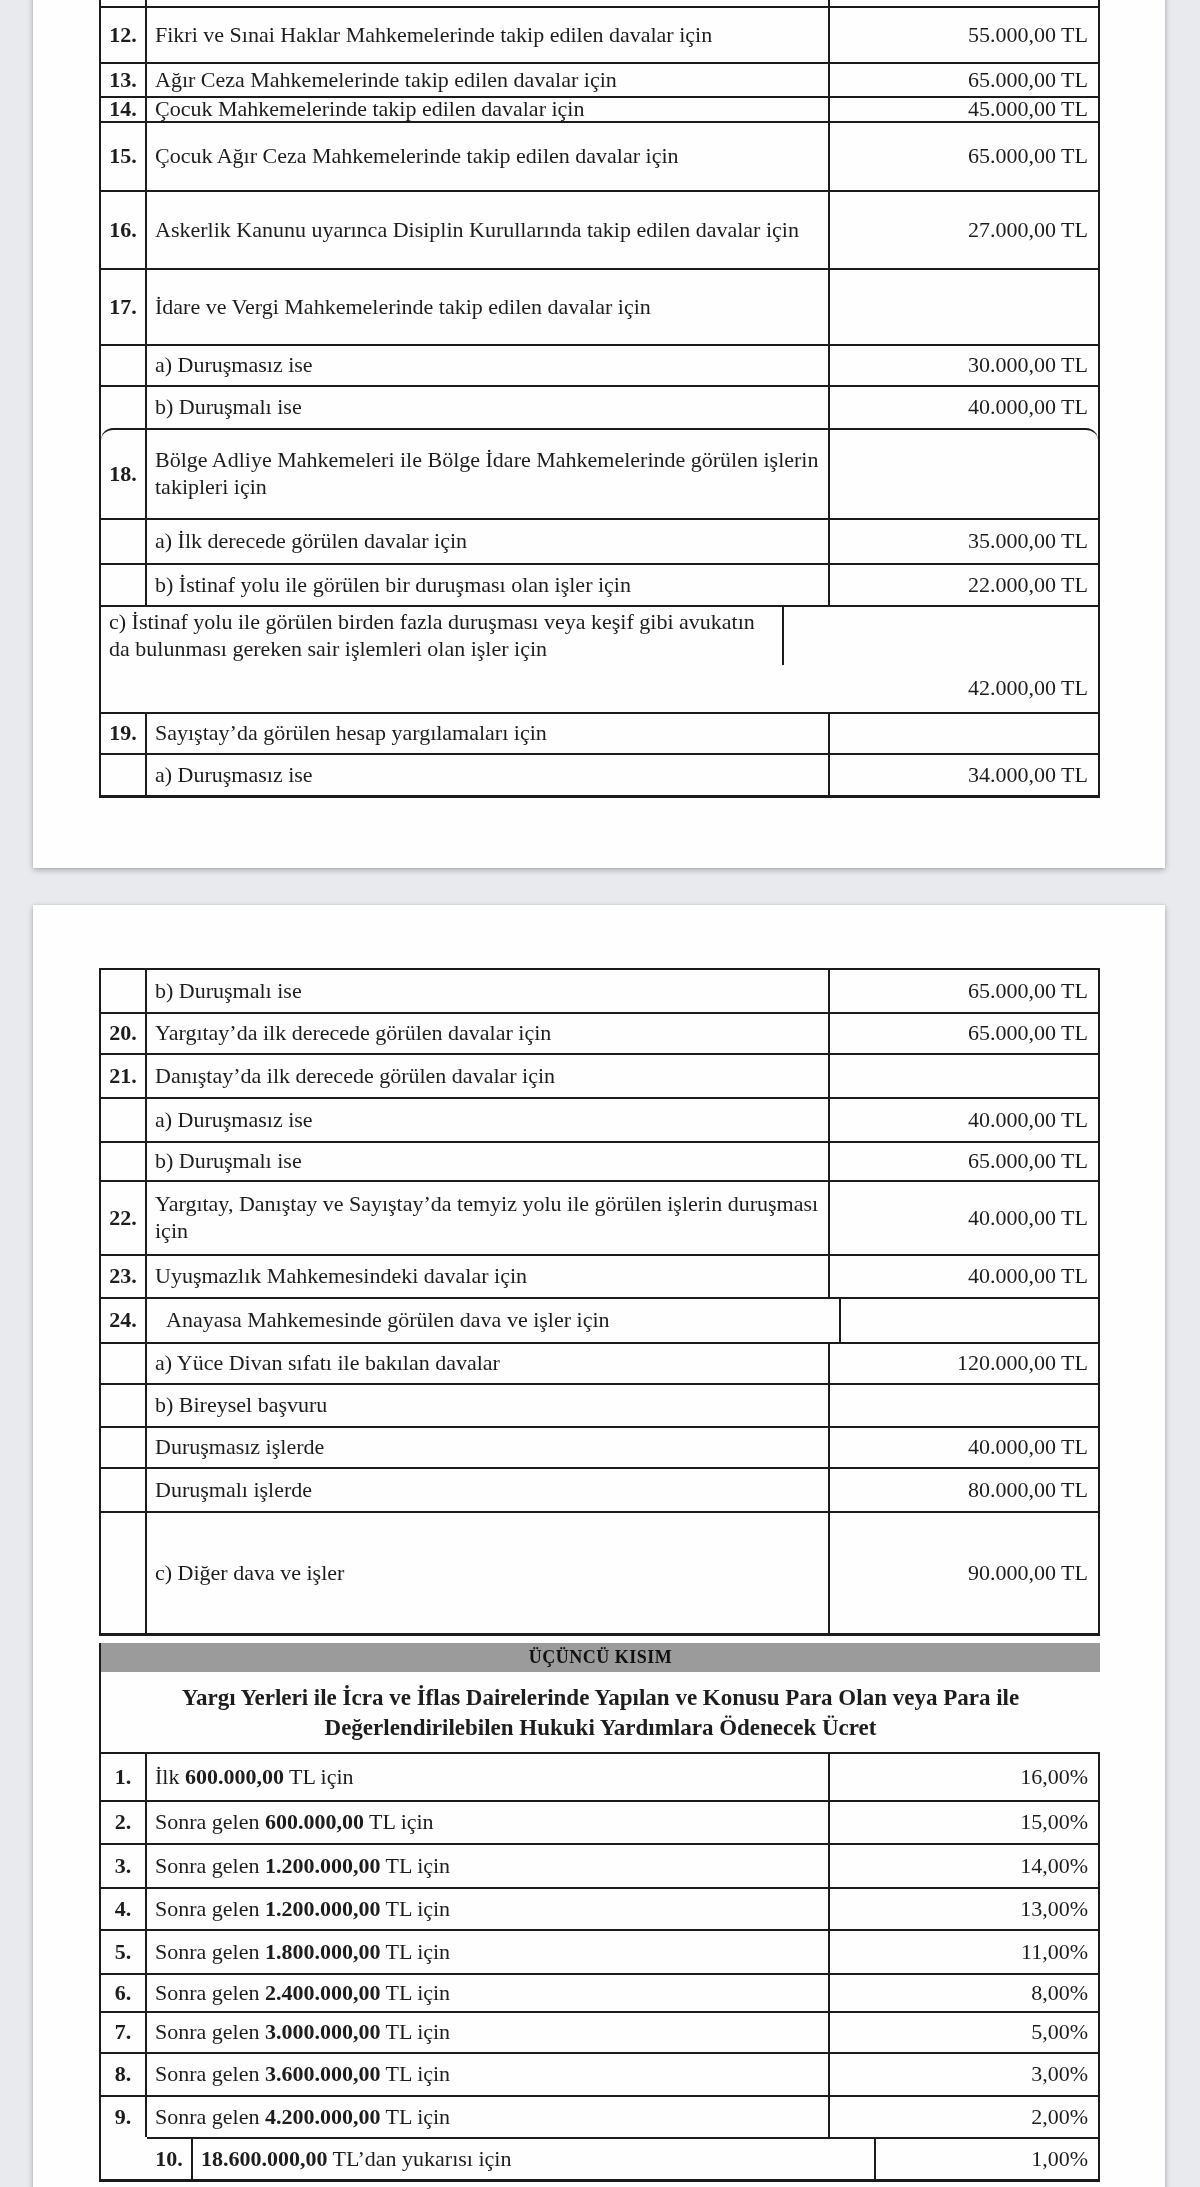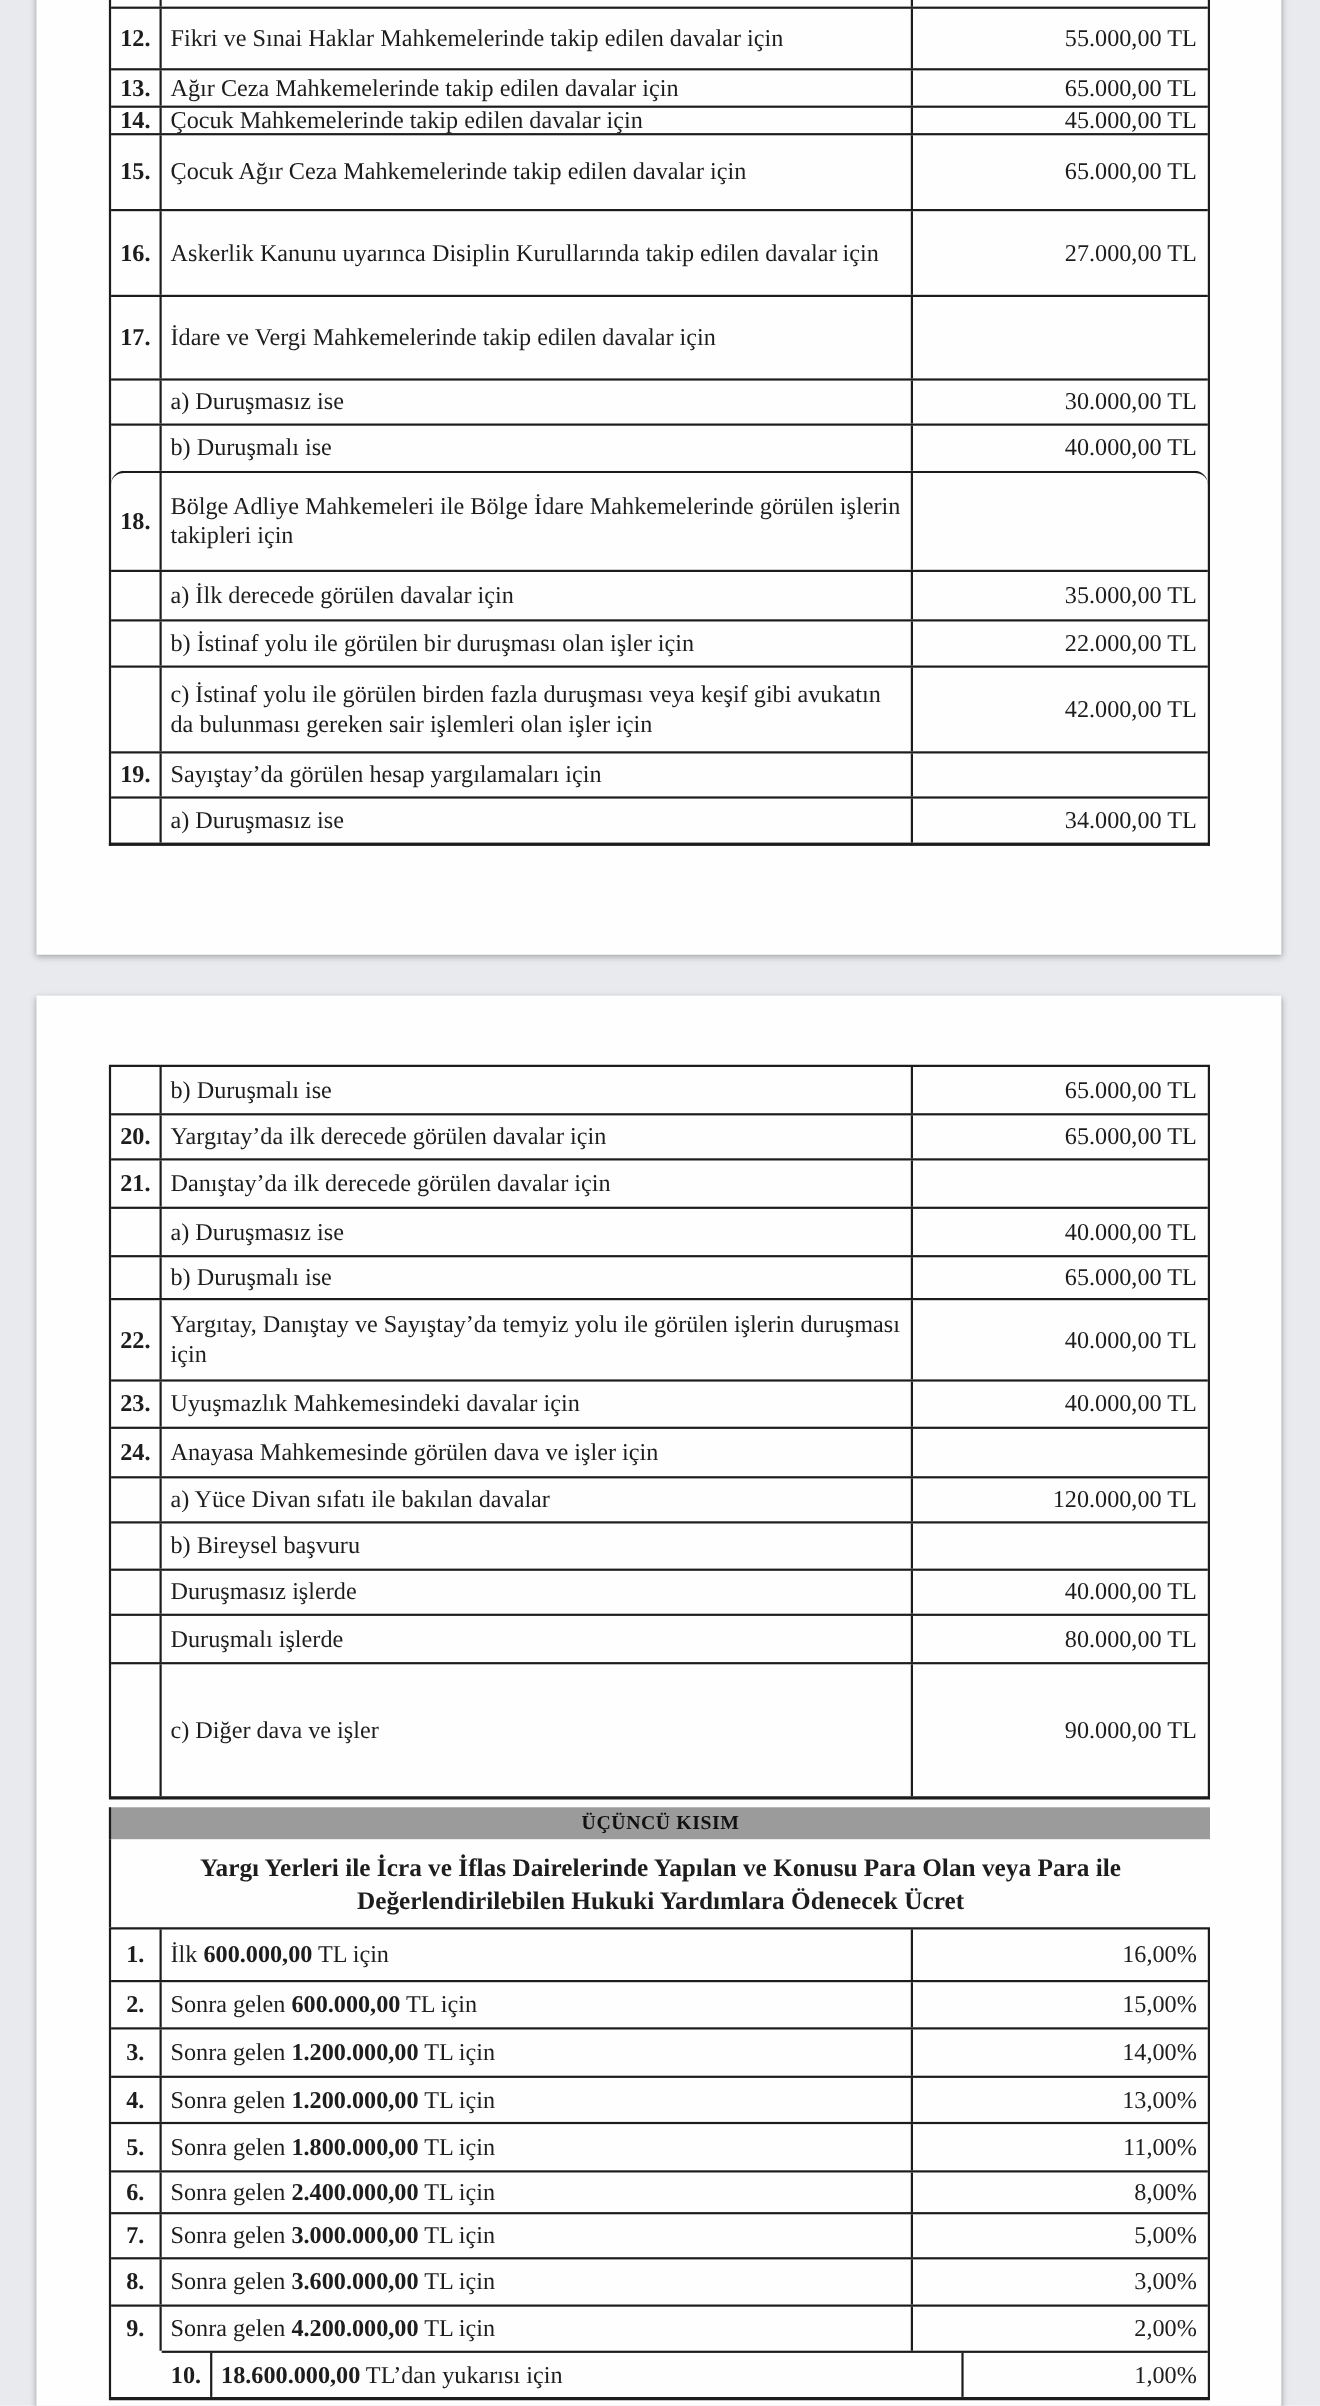--- a/index.html
+++ b/index.html
@@ -106,21 +106,21 @@
         <div class="t-row" style="height: 45px;">
           <div class="c-no"></div>
           <div class="c-desc">a) İlk derecede görülen davalar için</div>
           <div class="c-amt">35.000,00 TL</div>
         </div>
         <div class="t-row" style="height: 42px;">
           <div class="c-no"></div>
           <div class="c-desc">b) İstinaf yolu ile görülen bir duruşması olan işler için</div>
           <div class="c-amt">22.000,00 TL</div>
         </div>
-        <div class="t-row" style="height: 78px;">
+        <div class="t-row" style="height: 107px; flex-direction: column;">
           <div class="c-no"></div>
           <div class="c-desc">c) İstinaf yolu ile görülen birden fazla duruşması veya keşif gibi avukatın da bulunması gereken sair işlemleri olan işler için</div>
           <div class="c-amt">42.000,00 TL</div>
         </div>
         <div class="t-row" style="height: 41px;">
           <div class="c-no">19.</div>
           <div class="c-desc">Sayıştay’da görülen hesap yargılamaları için</div>
           <div class="c-amt"></div>
         </div>
         <div class="t-row" style="height: 42px;">
@@ -161,21 +161,21 @@
         <div class="t-row" style="height: 74px;">
           <div class="c-no">22.</div>
           <div class="c-desc">Yargıtay, Danıştay ve Sayıştay’da temyiz yolu ile görülen işlerin duruşması için</div>
           <div class="c-amt">40.000,00 TL</div>
         </div>
         <div class="t-row" style="height: 43px;">
           <div class="c-no">23.</div>
           <div class="c-desc">Uyuşmazlık Mahkemesindeki davalar için</div>
           <div class="c-amt">40.000,00 TL</div>
         </div>
-        <div class="t-row" style="height: 45px;">
+        <div class="t-row" style="height: 45px; gap: 11px;">
           <div class="c-no">24.</div>
           <div class="c-desc">Anayasa Mahkemesinde görülen dava ve işler için</div>
           <div class="c-amt"></div>
         </div>
         <div class="t-row" style="height: 41px;">
           <div class="c-no"></div>
           <div class="c-desc">a) Yüce Divan sıfatı ile bakılan davalar</div>
           <div class="c-amt">120.000,00 TL</div>
         </div>
         <div class="t-row" style="height: 43px;">

